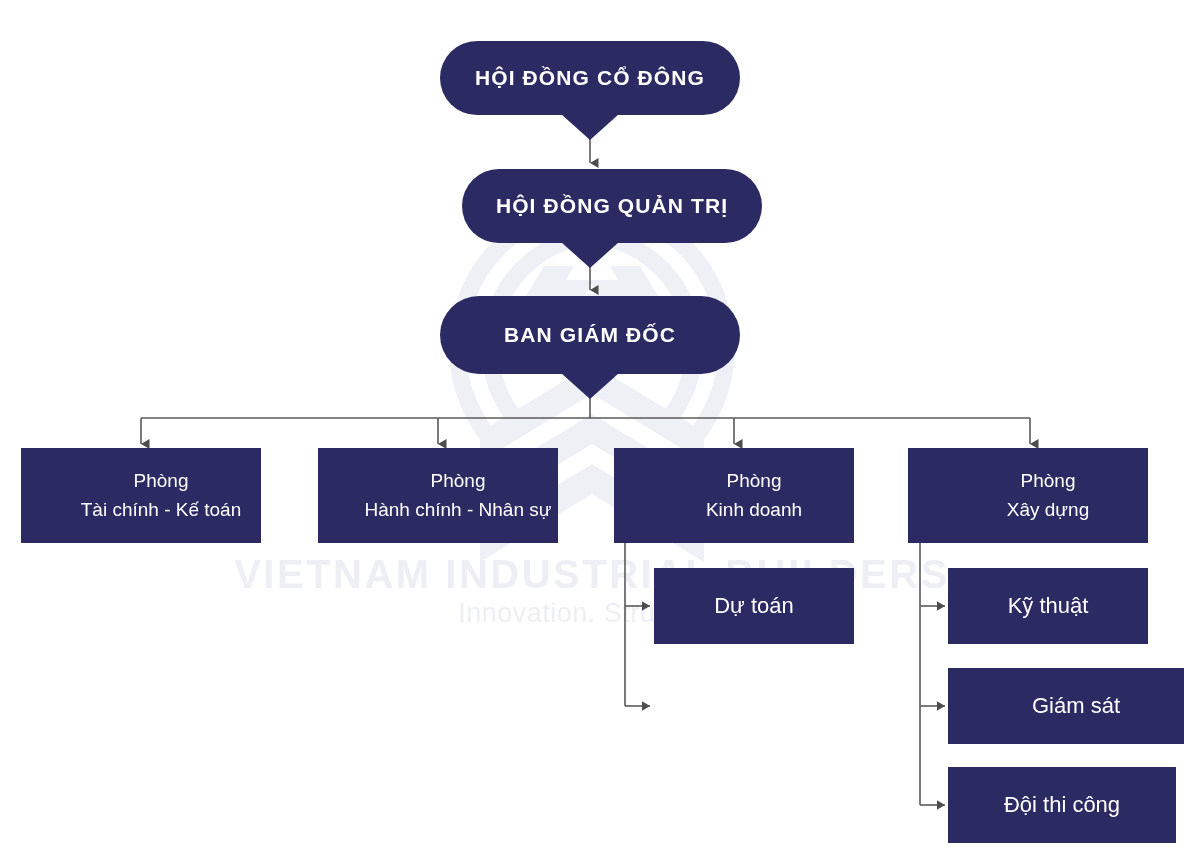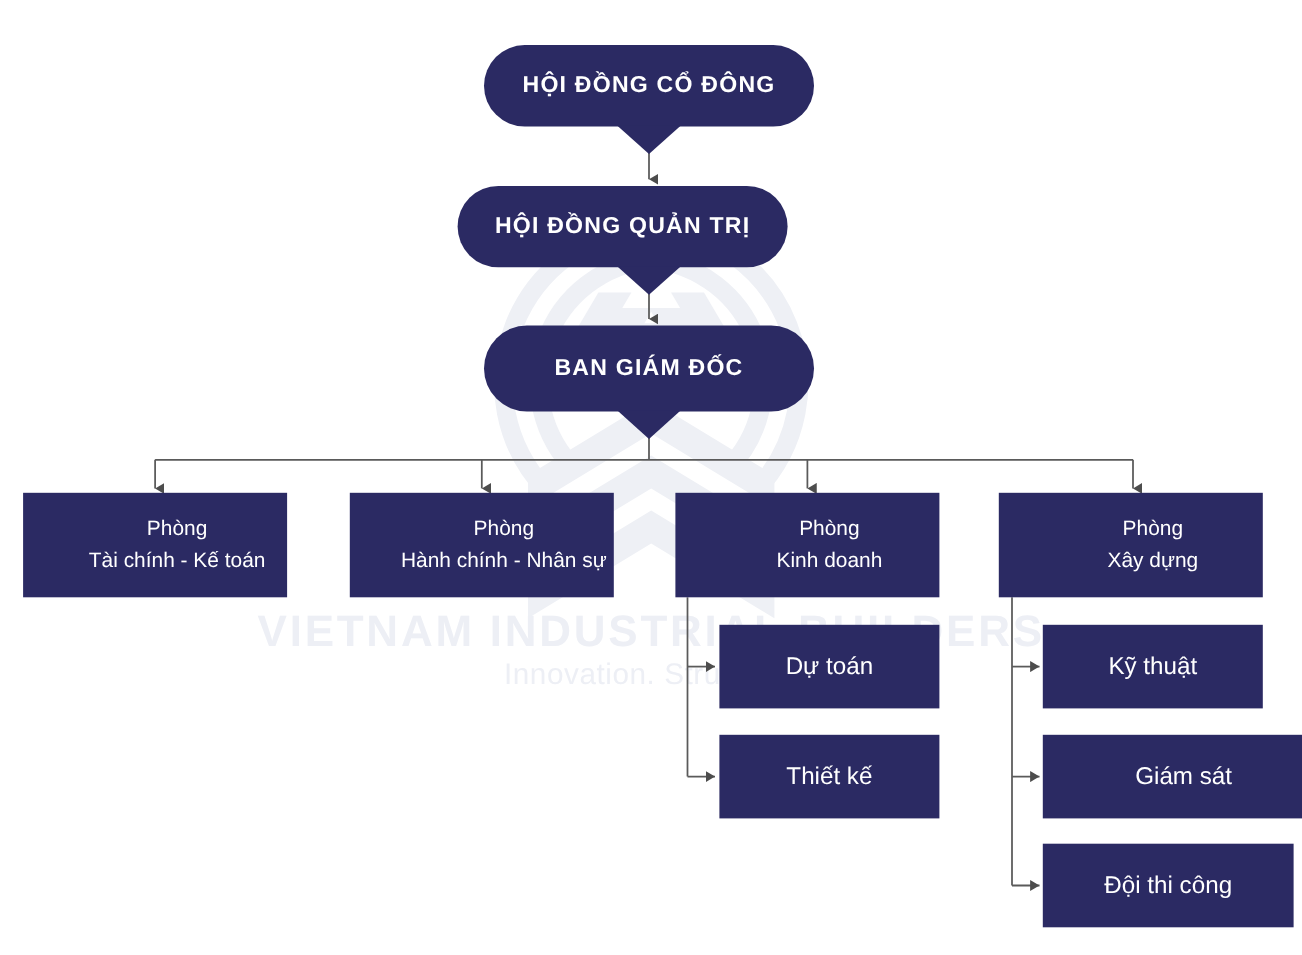--- a/index.html
+++ b/index.html
@@ -178,21 +178,21 @@
       <line x1="920" y1="706" x2="945" y2="706" marker-end="url(#arr-right)"></line>
       <line x1="920" y1="805" x2="945" y2="805" marker-end="url(#arr-right)"></line>
     </g>
   </svg>
 
   <div class="node pill" style="left:440px; top:41px; width:300px; height:74px;text-align:right;">
     <span class="node-label">HỘI ĐỒNG CỔ ĐÔNG</span>
   </div>
   <div class="pill-tail" style="left:561px; top:114px;"></div>
 
-  <div class="node pill" style="left:416px; top:169px; width:300px; height:74px;">
+  <div class="node pill" style="left:462px; top:169px; width:300px; height:74px;">
     <span class="node-label">HỘI ĐỒNG QUẢN TRỊ</span>
   </div>
   <div class="pill-tail" style="left:561px; top:242px;"></div>
 
   <div class="node pill" style="left:440px; top:296px; width:300px; height:78px;">
     <span class="node-label">BAN GIÁM ĐỐC</span>
   </div>
   <div class="pill-tail" style="left:561px; top:373px;"></div>
 
   <div class="node dept" style="left:21px; top:448px; width:240px; height:95px;">
@@ -219,23 +219,20 @@
   <div class="node dept" style="left:908px; top:448px; width:240px; height:95px;">
     <span>
       <span>Phòng</span><br>
       <span>Xây dựng</span>
     </span>
   </div>
 
   <div class="node sub" style="left:654px; top:568px; width:200px; height:76px;">
     <span class="node-label">Dự toán</span>
   </div>
-  <div class="node sub" style="left:654px; top:668px; width:200px; height:76px;">
-    <span class="node-label">Thiết kế</span>
-  </div>
 
   <div class="node sub" style="left:948px; top:568px; width:200px; height:76px;">
     <span class="node-label">Kỹ thuật</span>
   </div>
   <div class="node sub" style="left:948px; top:668px; width:240px; height:76px;padding-left:16px;">
     <span class="node-label">Giám sát</span>
   </div>
   <div class="node sub" style="left:948px; top:767px; width:228px; height:76px;">
     <span class="node-label">Đội thi công</span>
   </div>

